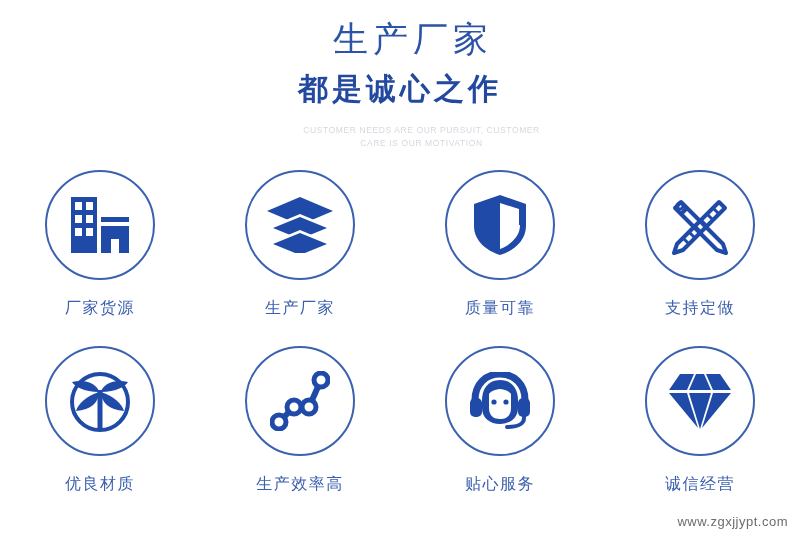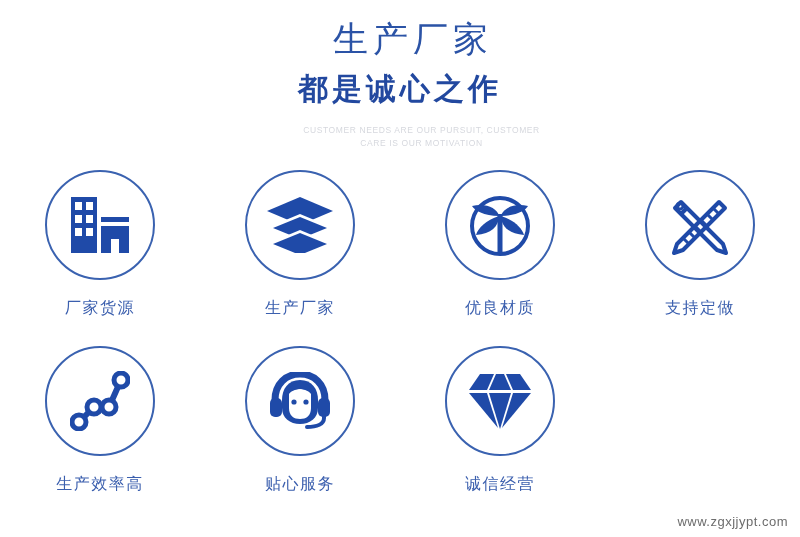--- a/index.html
+++ b/index.html
@@ -153,63 +153,76 @@
             <polygon points="33,17 57,27 33,37 9,27" fill="#ffffff"></polygon>
             <polygon points="33,20 60,31 33,42 6,31" fill="#1f4aa8"></polygon>
             <polygon points="33,33 57,43 33,53 9,43" fill="#ffffff"></polygon>
             <polygon points="33,36 60,47 33,58 6,47" fill="#1f4aa8"></polygon>
           </svg>
         </span>
       </div>
       <div class="cell-label">生产厂家</div>
     </div>
 
+    <div class="cell">
+      <div class="circle">
+        <span>
+          <svg width="56" height="62" viewBox="0 0 56 62">
+            <path d="M28 1 L54 10 V32 C54 47 41 57 28 61 C15 57 2 47 2 32 V10 Z" fill="#1f4aa8"></path>
+            <path d="M28 9 L47 15 V31 H28 Z" fill="#ffffff"></path>
+            <path d="M28 31 H47 C47 43 38 50 28 54 Z" fill="#ffffff" opacity="0"></path>
+            <path d="M28 31 H48 C48 43 38 51 28 55 Z" fill="#ffffff"></path>
+          </svg>
+        </span>
+      </div>
+      <div class="cell-label">质量可靠</div>
+    </div>
+
+    <div class="cell">
+      <div class="circle">
+        <span>
+          <svg width="62" height="62" viewBox="0 0 62 62">
+            <g fill="none" stroke="#1f4aa8" stroke-width="4" stroke-linejoin="round">
+
+              <path d="M50 8 L56 14 L14 56 L5 59 L8 50 Z"></path>
+            </g>
+            <g stroke="#1f4aa8" stroke-width="3" stroke-linecap="round">
+              <line x1="44" y1="14" x2="49" y2="19"></line>
+              <line x1="38" y1="20" x2="43" y2="25"></line>
+              <line x1="32" y1="26" x2="37" y2="31"></line>
+              <line x1="26" y1="32" x2="31" y2="37"></line>
+              <line x1="20" y1="38" x2="25" y2="43"></line>
+              <line x1="14" y1="44" x2="19" y2="49"></line>
+            </g>
+            <g fill="none" stroke="#1f4aa8" stroke-width="4" stroke-linejoin="round">
+
+              <path d="M12 8 L6 14 L48 56 L57 59 L54 50 Z"></path>
+              <line x1="12" y1="20" x2="19" y2="13"></line>
+            </g>
+            <circle cx="11" cy="12" r="3" fill="none" stroke="#1f4aa8" stroke-width="3"></circle>
+          </svg>
+        </span>
+      </div>
+      <div class="cell-label">支持定做</div>
+    </div>
 
     <div class="cell">
       <div class="circle">
         <span>
           <svg width="64" height="62" viewBox="0 0 64 62">
             <circle cx="32" cy="32" r="28" fill="none" stroke="#1f4aa8" stroke-width="4"></circle>
             <path d="M31 22 C16 22 6 16 4 12 C18 9 29 14 31 22 Z" fill="#1f4aa8"></path>
             <path d="M33 22 C48 22 58 16 60 12 C46 9 35 14 33 22 Z" fill="#1f4aa8"></path>
             <path d="M31 22 C18 26 10 34 8 41 C23 40 31 32 31 22 Z" fill="#1f4aa8"></path>
             <path d="M33 22 C46 26 54 34 56 41 C41 40 33 32 33 22 Z" fill="#1f4aa8"></path>
             <rect x="29.5" y="20" width="5" height="40" fill="#1f4aa8"></rect>
           </svg>
         </span>
       </div>
       <div class="cell-label">优良材质</div>
-    </div>
-
-    <div class="cell">
-      <div class="circle">
-        <span>
-          <svg width="62" height="62" viewBox="0 0 62 62">
-            <g fill="none" stroke="#1f4aa8" stroke-width="4" stroke-linejoin="round">
-
-              <path d="M50 8 L56 14 L14 56 L5 59 L8 50 Z"></path>
-            </g>
-            <g stroke="#1f4aa8" stroke-width="3" stroke-linecap="round">
-              <line x1="44" y1="14" x2="49" y2="19"></line>
-              <line x1="38" y1="20" x2="43" y2="25"></line>
-              <line x1="32" y1="26" x2="37" y2="31"></line>
-              <line x1="26" y1="32" x2="31" y2="37"></line>
-              <line x1="20" y1="38" x2="25" y2="43"></line>
-              <line x1="14" y1="44" x2="19" y2="49"></line>
-            </g>
-            <g fill="none" stroke="#1f4aa8" stroke-width="4" stroke-linejoin="round">
-
-              <path d="M12 8 L6 14 L48 56 L57 59 L54 50 Z"></path>
-              <line x1="12" y1="20" x2="19" y2="13"></line>
-            </g>
-            <circle cx="11" cy="12" r="3" fill="none" stroke="#1f4aa8" stroke-width="3"></circle>
-          </svg>
-        </span>
-      </div>
-      <div class="cell-label">支持定做</div>
     </div>
 
     <div class="cell">
       <div class="circle">
         <span>
           <svg width="60" height="60" viewBox="0 0 60 60">
             <g stroke="#1f4aa8" stroke-width="6" stroke-linecap="round" fill="none">
               <line x1="9" y1="51" x2="24" y2="36"></line>
               <line x1="24" y1="36" x2="39" y2="36"></line>
               <line x1="39" y1="36" x2="51" y2="9"></line>

